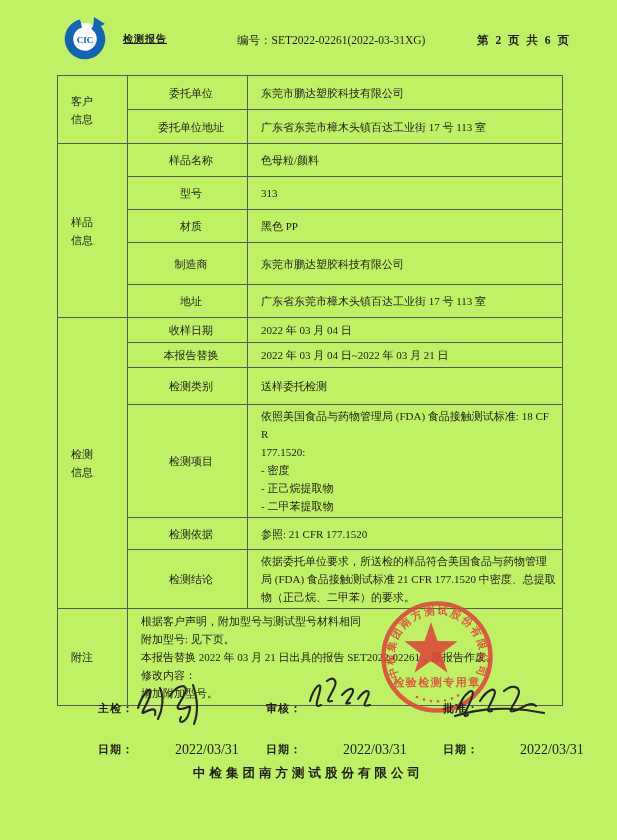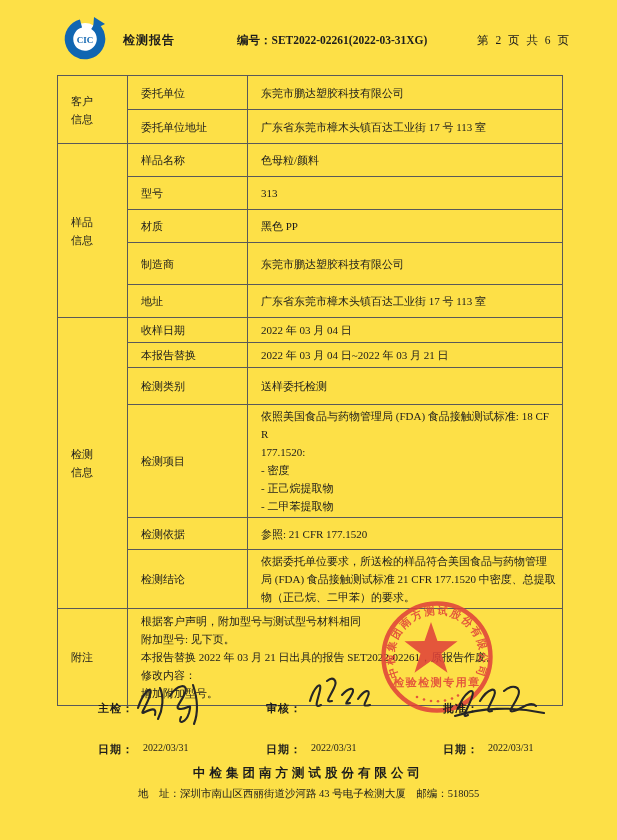--- a/index.html
+++ b/index.html
@@ -1,36 +1,36 @@
 <!DOCTYPE html>
 <html><head>
 <meta charset="utf-8">
 <style>
   html,body{margin:0;padding:0;}
   body{width:617px;height:840px;background:#f2f2f2;}
-  .page{position:relative;width:617px;height:840px;background:#fde047;overflow:hidden;
+  .page{position:relative;width:617px;height:840px;background:#bef264;overflow:hidden;
         font-family:"Liberation Serif","DejaVu Serif",serif;color:#1c1c1c;}
   
   .logo{position:absolute;left:61px;top:15px;width:48px;height:48px;}
-  .hdr-title{position:absolute;left:123px;top:32px;font-size:12px;font-weight:bold;letter-spacing:1px;}
-  .hdr-no{position:absolute;left:237px;top:33px;font-size:11.5px;font-weight:bold;text-align:center;}
-  .hdr-page{position:absolute;left:477px;top:33px;font-size:11.5px;font-weight:normal;letter-spacing:2px;}
+  .hdr-title{position:absolute;left:123px;top:32px;font-size:10px;font-weight:bold;letter-spacing:1px;text-decoration:underline;}
+  .hdr-no{position:absolute;left:237px;top:33px;font-size:11.5px;font-weight:normal;text-align:center;}
+  .hdr-page{position:absolute;left:477px;top:33px;font-size:11.5px;font-weight:bold;letter-spacing:2px;}
   
   table.report{position:absolute;left:57px;top:75px;width:506px;border-collapse:collapse;table-layout:fixed;}
   table.report td{border:1px solid #595959;font-size:11px;line-height:18px;vertical-align:middle;
                   padding:2px 6px 2px 13px;word-break:break-all;}
   td.group{width:50px;text-align:left;white-space:pre-line;line-height:22px;padding:2px 2px;}
-  td.lbl{width:100px;padding-left:12px;}
+  td.lbl{width:100px;padding-left:12px;text-align:center;}
   td.pre{white-space:pre-line;line-height:18.5px;padding-top:5px;padding-bottom:5px;}
   td.note{white-space:pre-line;line-height:20px;vertical-align:top;padding-top:5px;}
   
   .stamp{position:absolute;left:379px;top:599px;width:116px;height:116px;opacity:.86;}
   
   .sig-label{position:absolute;font-size:11px;font-weight:bold;letter-spacing:1px;margin-left:36px;}
-  .sig-date-val{position:absolute;font-size:10px;}
+  .sig-date-val{position:absolute;font-size:14px;margin-left:32px;}
   .sig{position:absolute;}
   .sig path{fill:none;stroke:#262626;stroke-width:2.1;stroke-linecap:round;}
   
   .f-company{position:absolute;left:0;top:765px;width:617px;text-align:center;
              font-size:12.5px;font-weight:bold;letter-spacing:4px;}
   .f-line1{position:absolute;left:0;top:787px;width:617px;text-align:center;font-size:10.5px;}
   .f-line2{position:absolute;left:0;top:803px;width:617px;text-align:center;font-size:10.5px;}
   .f-link{color:#0000dd;text-decoration:underline;font-family:"Liberation Mono","DejaVu Sans Mono",monospace;font-size:10px;}
   .sp{display:inline-block;width:14px;}
 </style>
@@ -174,15 +174,14 @@
   <span class="sig-label" style="left:407px;top:701px">批准：</span>
 
   <span class="sig-label" style="left:62px;top:742px">日期：</span>
   <span class="sig-date-val" style="left:143px;top:742px">2022/03/31</span>
   <span class="sig-label" style="left:230px;top:742px">日期：</span>
   <span class="sig-date-val" style="left:311px;top:742px">2022/03/31</span>
   <span class="sig-label" style="left:407px;top:742px">日期：</span>
   <span class="sig-date-val" style="left:488px;top:742px">2022/03/31</span>
 
   <div class="f-company">中检集团南方测试股份有限公司</div>
-  <div class="f-line1">地　址：深圳市南山区西丽街道沙河路 43 号电子检测大厦　邮编：518055</div>
 
 </div>
 
 </body></html>

